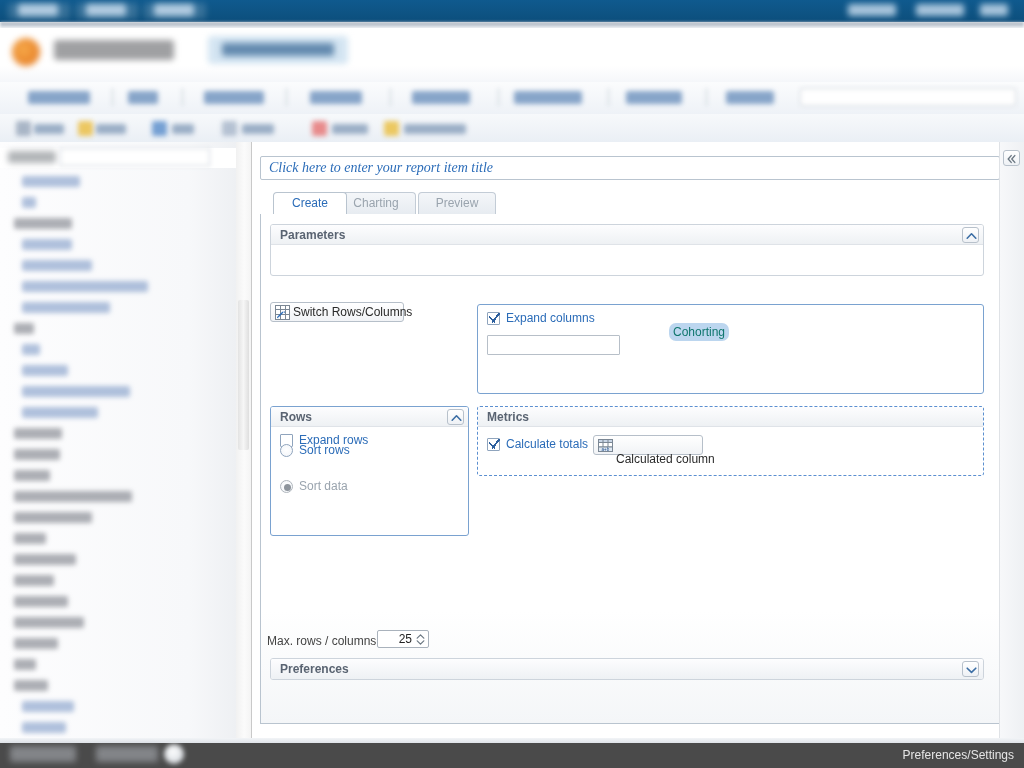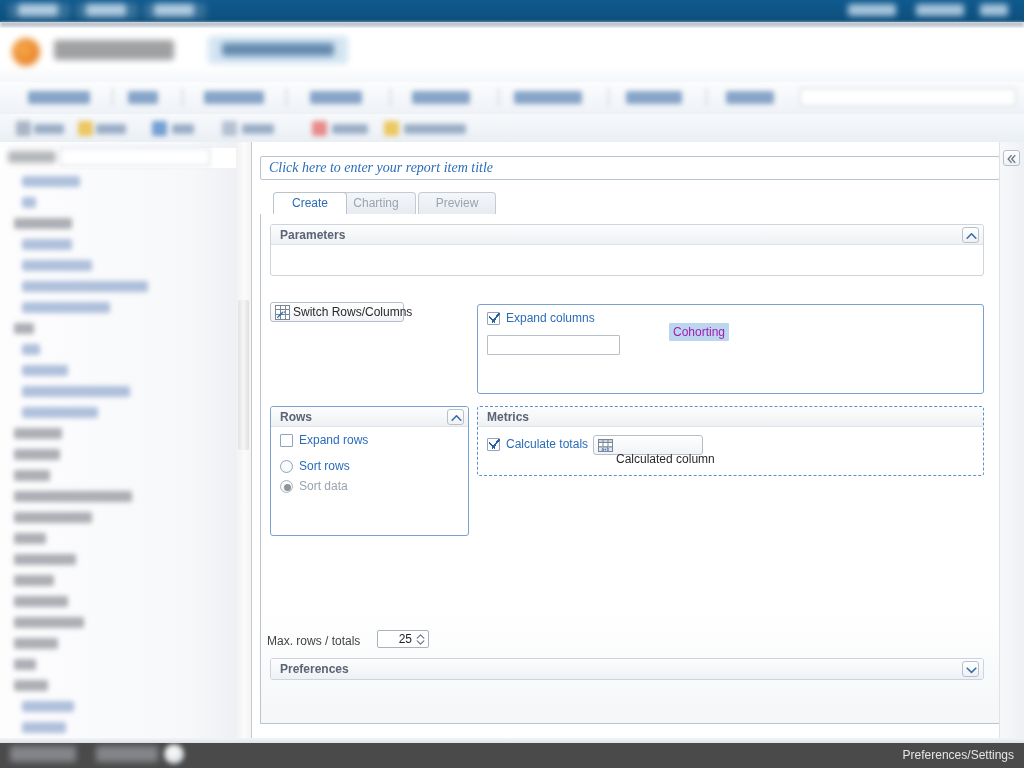--- a/index.html
+++ b/index.html
@@ -236,22 +236,22 @@
     border:1px solid #b6bfc9; border-radius:3px;
     background: linear-gradient(to bottom,#ffffff,#f1f3f6);
     font-size:12px; color:#2a2a2a;
     line-height:18px; cursor:pointer; white-space:nowrap;
   }
   .btn .glyph { position:absolute; left:4px; top:2px; }
   .btn .lbl { position:absolute; top:0px; }
 
   .chip {
     position:absolute;
-    background:#bcd6ef; color:#a21caf; font-size:12px;
-    padding:2px 4px; border-radius:1px;
+    background:#bcd6ef; color:#0f766e; font-size:12px;
+    padding:2px 4px; border-radius:7px;
   }
 
   .textbox {
     position:absolute;
     border:1px solid #b7bfc8; background:#ffffff; border-radius:1px;
   }
 
   .smalllabel { position:absolute; font-size:12px; color:#444; }
 
   
@@ -454,21 +454,21 @@
           <span class="chevbtn">
             <svg width="11" height="8" viewBox="0 0 11 8">
               <path d="M1.2 6.2 L5.5 1.8 L9.8 6.2" fill="none" stroke="#3b6ea5" stroke-width="1.6" stroke-linecap="round" stroke-linejoin="round"></path>
             </svg>
           </span>
         </div>
         <div style="position:relative;height:108px;">
           <div style="position:absolute;left:9px;top:6px;">
             <span class="cbx"></span><span class="cbx-lbl">Expand rows</span>
           </div>
-          <div style="position:absolute;left:9px;top:32px;text-align:right;">
+          <div style="position:absolute;left:9px;top:16px;text-align:right;">
             <span class="rad"></span><span class="cbx-lbl">Sort rows</span>
           </div>
           <div style="position:absolute;left:9px;top:52px;">
             <span class="rad sel"></span><span class="cbx-lbl off">Sort data</span>
           </div>
         </div>
       </div>
 
       <div class="panel dashed" style="left:216px; top:192px; width:507px; height:70px;">
         <div class="panel-hd" style="border-bottom:1px solid #dfe3e8;">
@@ -488,21 +488,21 @@
                 <line x1="0.5" y1="9" x2="14.5" y2="9" stroke="#7b8794"></line>
                 <rect x="0.5" y="9" width="14" height="4.5" fill="#dfe8f2" stroke="#7b8794"></rect>
                 <text x="7.3" y="12.8" font-size="4.6" text-anchor="middle" fill="#25518c" font-family="'Liberation Sans', sans-serif">a+b</text>
               </svg>
             </span>
             <span class="lbl" style="left:22px; top:14px; line-height:18px;">Calculated column</span>
           </div>
         </div>
       </div>
 
-      <div class="smalllabel" style="left:6px; top:420px;">Max. rows / totals</div>
+      <div class="smalllabel" style="left:6px; top:420px;">Max. rows / columns</div>
       <div class="spin" style="left:116px; top:416px;">
         <span class="val">25</span>
         <span class="arrows">
           <svg width="11" height="15" viewBox="0 0 11 15">
             <path d="M2.2 6.2 L5.5 2.8 L8.8 6.2" fill="none" stroke="#6b7782" stroke-width="1.2" stroke-linecap="round" stroke-linejoin="round"></path>
             <path d="M2.2 8.8 L5.5 12.2 L8.8 8.8" fill="none" stroke="#6b7782" stroke-width="1.2" stroke-linecap="round" stroke-linejoin="round"></path>
           </svg>
         </span>
       </div>
 

